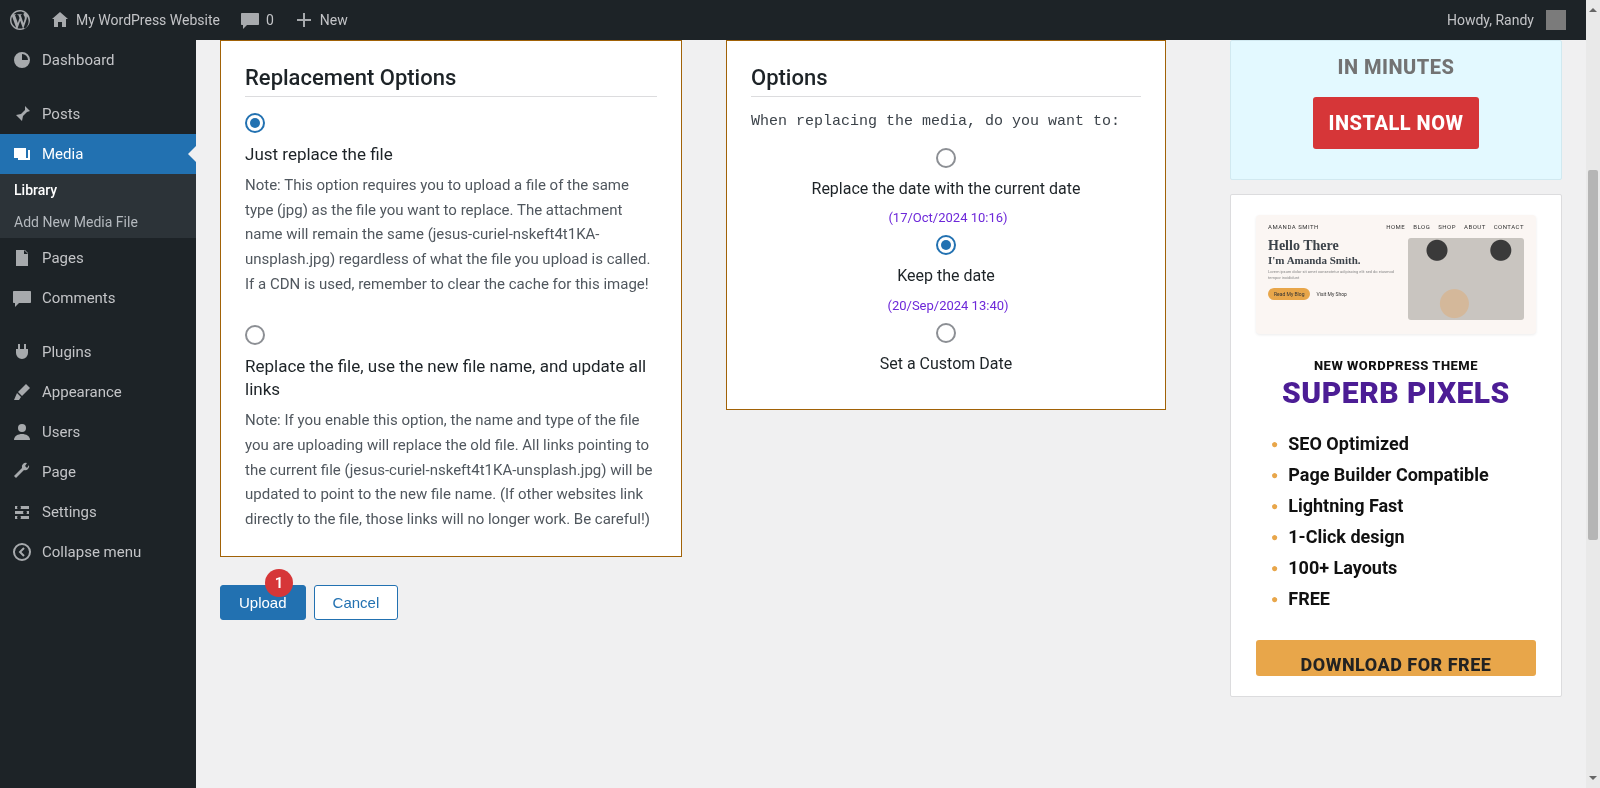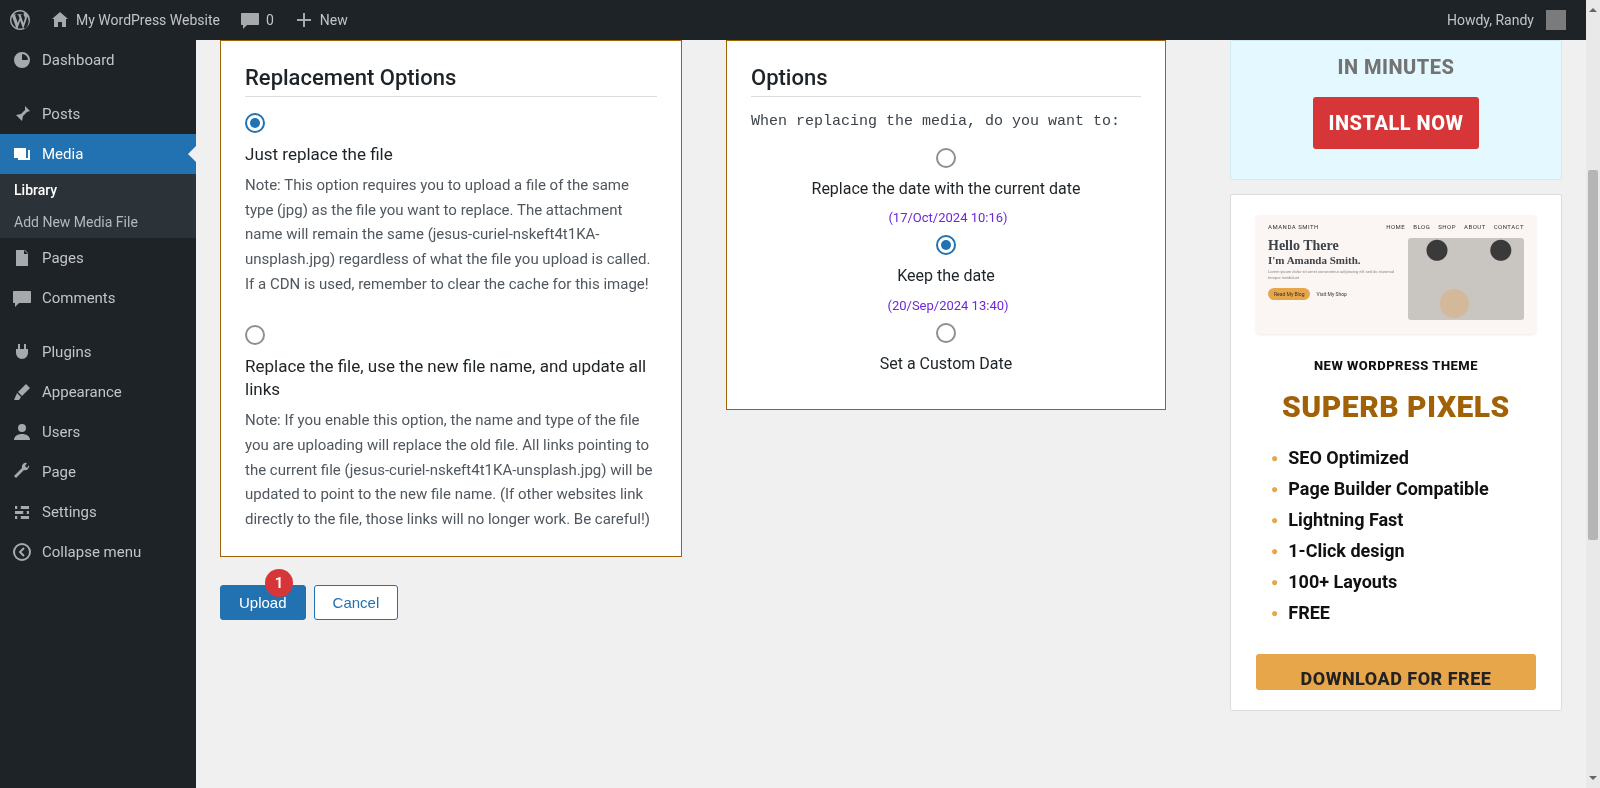--- a/index.html
+++ b/index.html
@@ -293,22 +293,22 @@
   .promo2 .subhead {
     font-size: 13px;
     font-weight: 800;
     letter-spacing: 0.5px;
     margin-top: 24px;
     color: #111;
   }
   .promo2 .bighead {
     font-size: 30px;
     font-weight: 900;
-    color: #a16207;
-    margin-top: 16px;
+    color: #4c1d95;
+    margin-top: 2px;
     letter-spacing: 0.5px;
   }
   .bullets {
     list-style: none;
     margin-top: 18px;
     align-self: flex-start;
     padding-left: 20px;
   }
   .bullets li {
     font-size: 18px;

